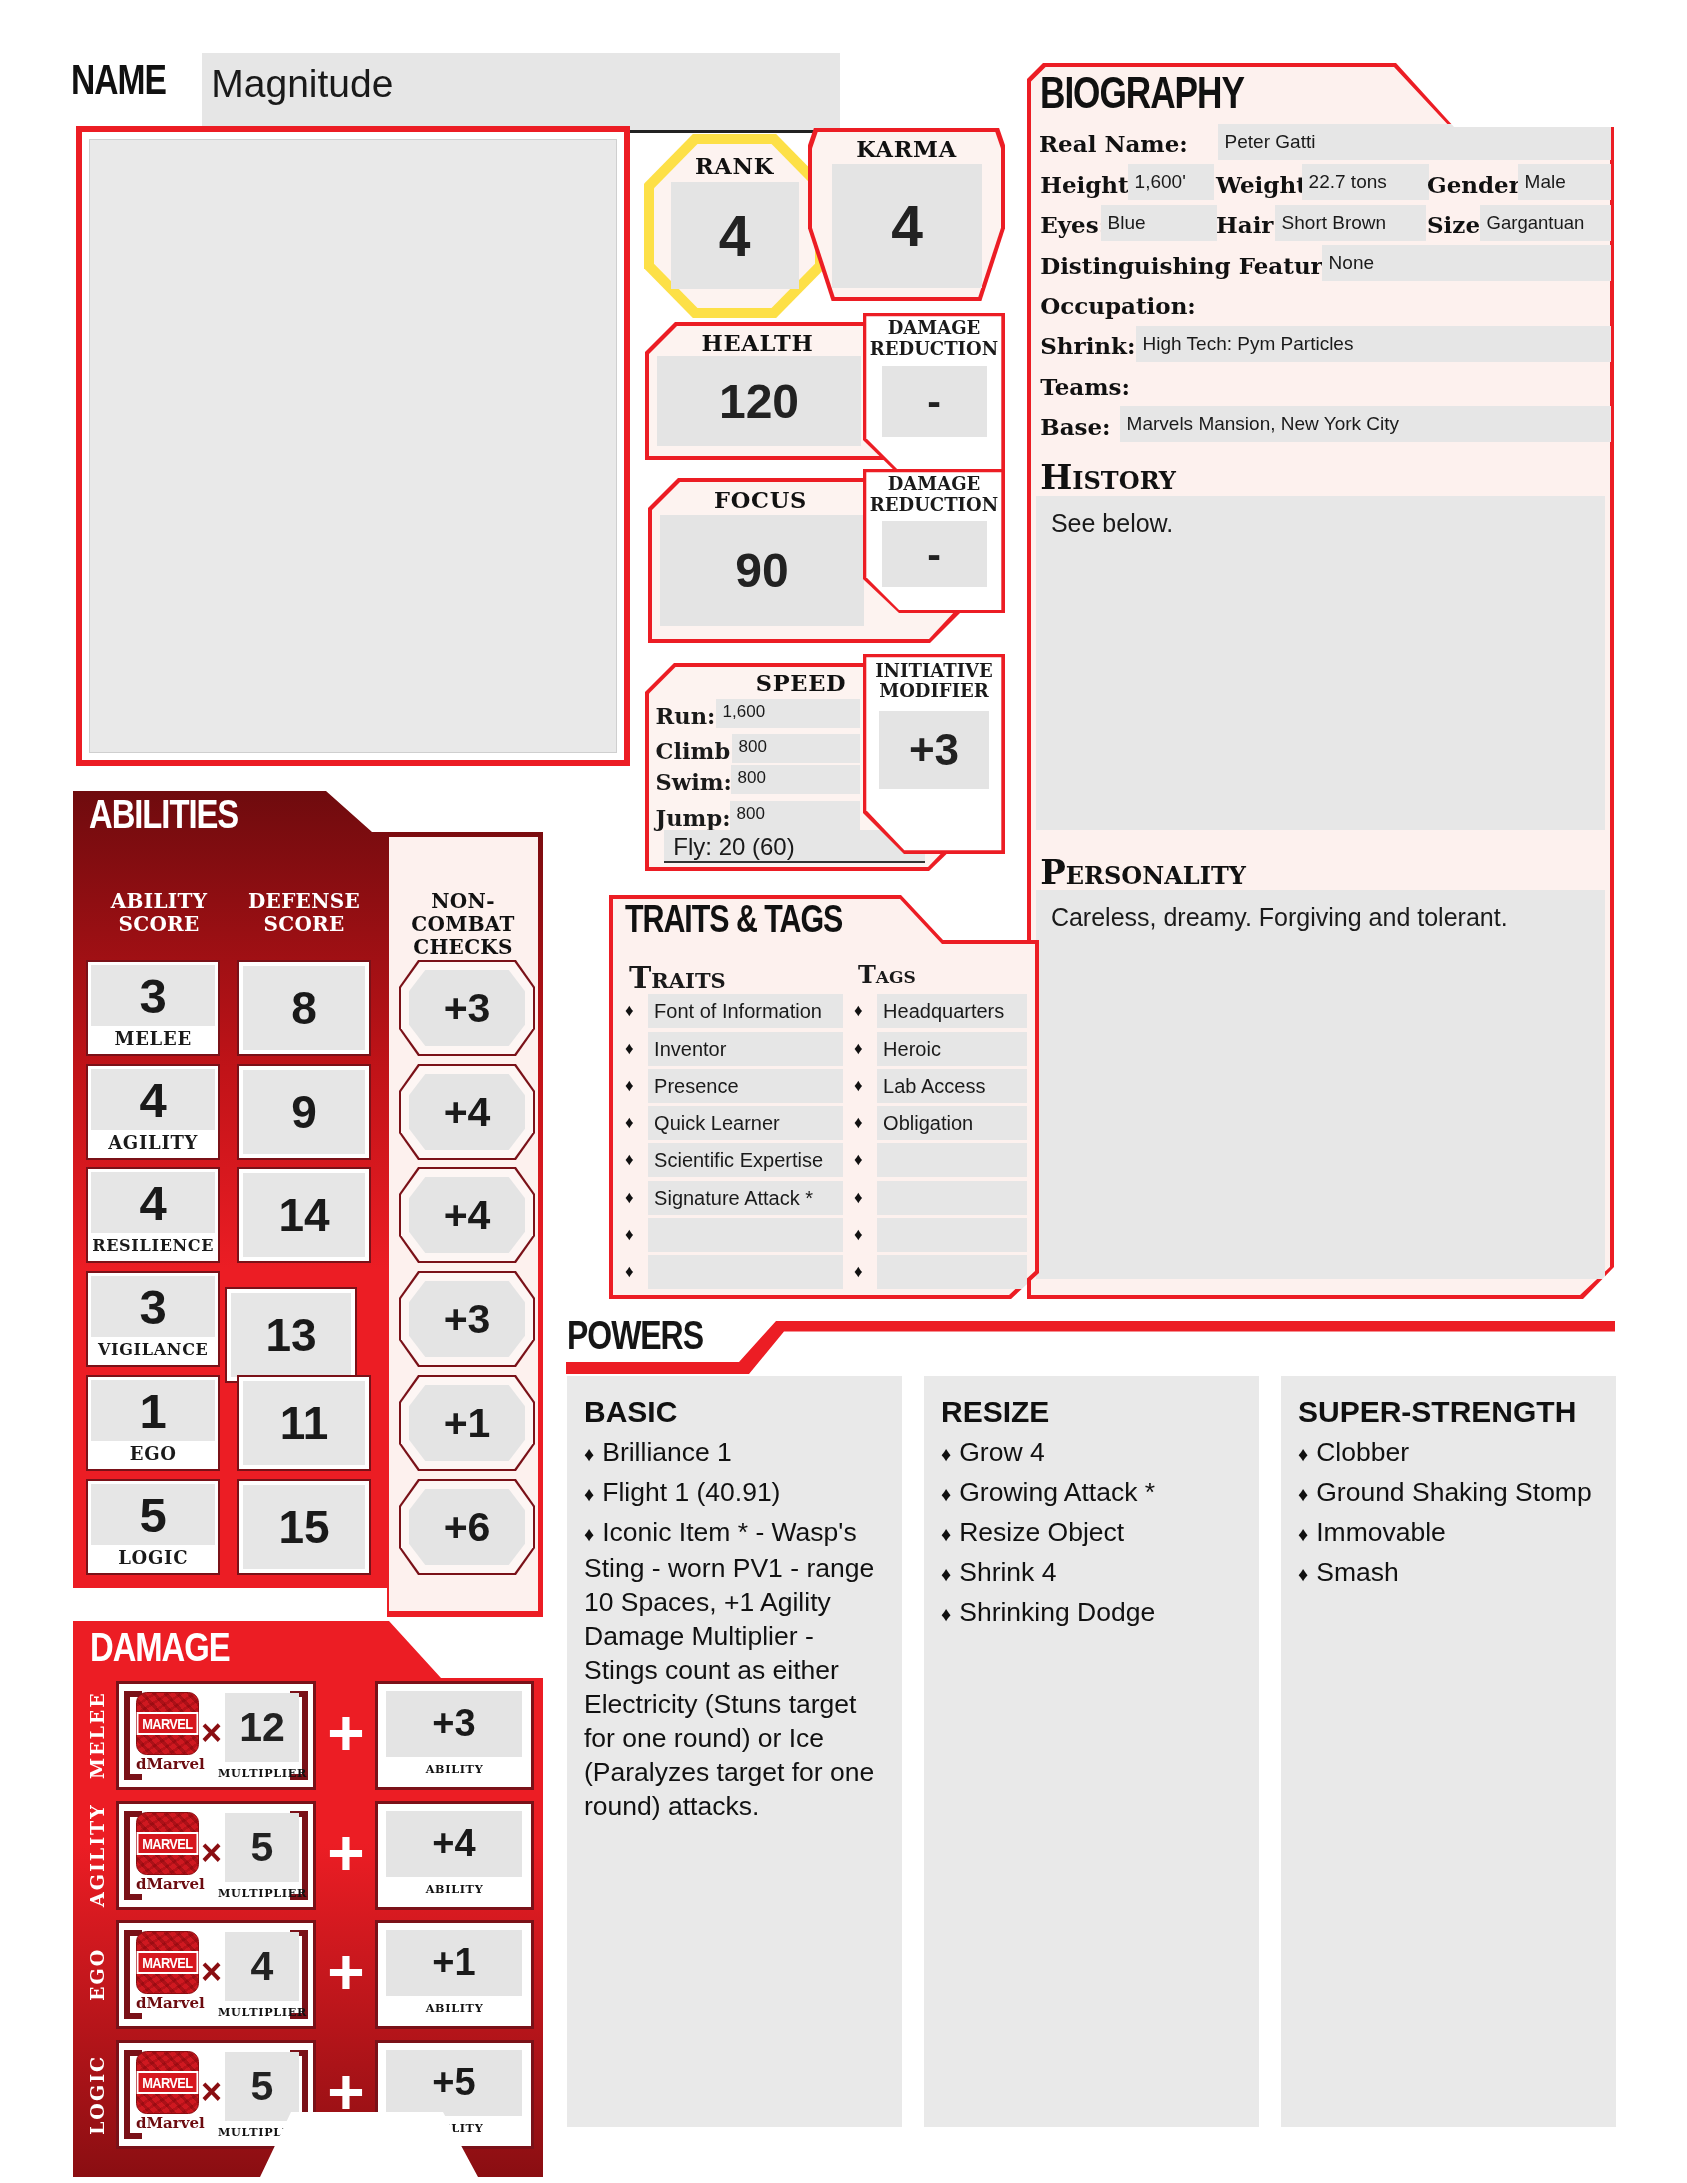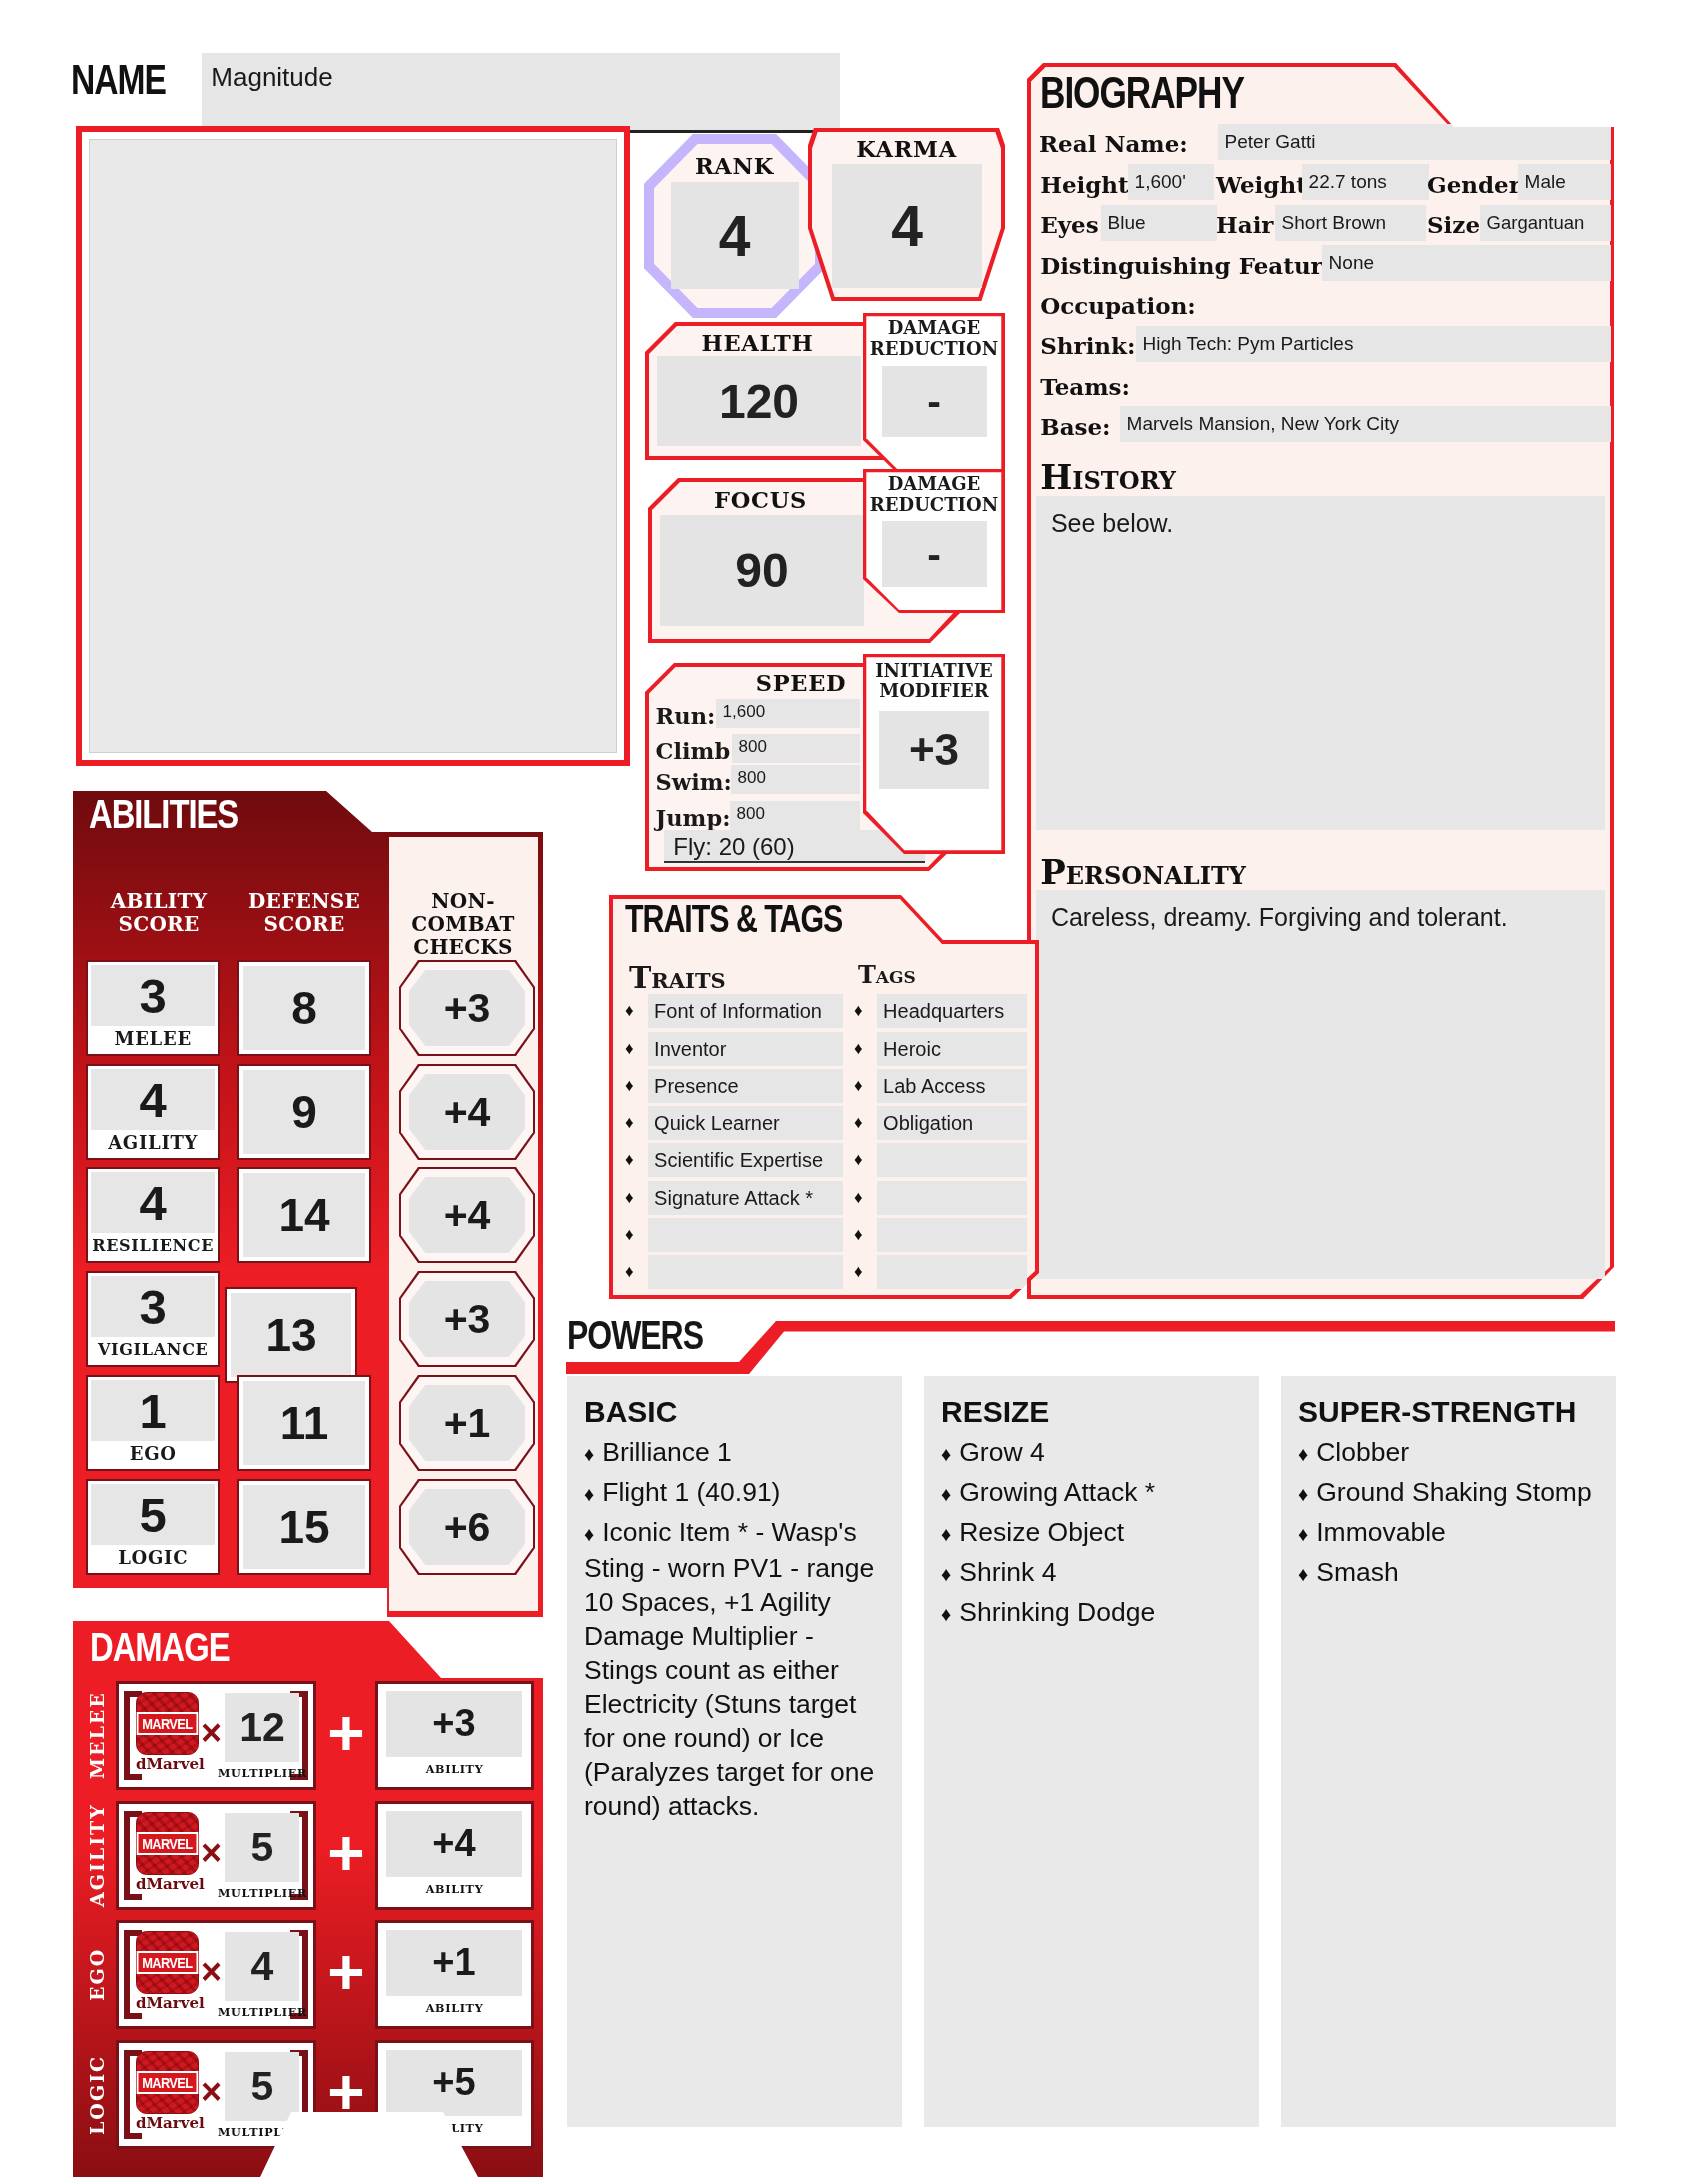--- a/index.html
+++ b/index.html
@@ -9,21 +9,21 @@
   .ctr{display:flex;align-items:center;justify-content:center;}
   .slab{font-family:"DejaVu Serif",serif;font-weight:700;}
   .cond{font-family:"Liberation Sans",sans-serif;font-weight:900;letter-spacing:-1.3px;
         display:inline-block;transform:scaleX(.8);transform-origin:0 60%;white-space:nowrap;}
   .graybox{background:#e6e6e6;}
   .shadow{filter:drop-shadow(2px 2.6px 2px rgba(0,0,0,.18));}
   .smallcaps{font-variant:small-caps;}
   
   #name-label{left:71px;top:56px;font-size:42px;color:#111;}
   #name-box{left:202px;top:53px;width:638px;height:77px;background:#e6e6e6;border-bottom:3.3px solid #222;}
-  #name-value{font-size:26px;padding:9.3px 0 0 9.3px;}
+  #name-value{font-size:39px;padding:9.3px 0 0 9.3px;}
   
   #portrait{left:76px;top:126px;width:554px;height:640px;background:#ec1d24;padding:6px;box-sizing:border-box;}
   #portrait-inner{width:100%;height:100%;background:#fff;padding:7.3px;box-sizing:border-box;}
   #portrait-img{width:100%;height:100%;background:#e9e9e9;border:0.7px solid #cfcfcf;box-sizing:border-box;}
   
   .oct{clip-path:polygon(27% 0,73% 0,100% 27%,100% 73%,73% 100%,27% 100%,0 73%,0 27%);}
   .oct-w{clip-path:polygon(14% 0,86% 0,100% 28%,100% 72%,86% 100%,14% 100%,0 72%,0 28%);}
   .stat-label{font-size:22.5px;color:#111;text-align:center;letter-spacing:0.7px;}
   .bignum{font-weight:700;color:#222;}
   
@@ -75,21 +75,21 @@
 <div class="p" id="name-box">
   <div id="name-value">Magnitude</div>
 </div>
 
 <div class="p" id="portrait">
   <div id="portrait-inner">
       <div id="portrait-img"></div>
     </div>
 </div>
 
-<div class="p oct shadow" style="left:644px;top:134px;width:181px;height:184px;background:#c4b5fd;">
+<div class="p oct shadow" style="left:644px;top:134px;width:181px;height:184px;background:#fde047;">
   <div class="p oct" style="inset:10px;background:#fdf3f0;"></div>
   <div class="p stat-label slab" style="left:0;right:0;top:18.5px;">RANK</div>
   <div class="p ctr bignum" style="left:26.5px;top:48px;width:128px;height:107px;background:#e4e4e4;font-size:57px;">4</div>
 </div>
 
 <div class="p shadow" style="left:808px;top:128px;width:197px;height:173px;background:#ec1d24;
      clip-path:polygon(3% 0,97% 0,100% 10%,100% 58%,88% 100%,12% 100%,0 58%,0 10%);">
   <div class="p" style="inset:4px;background:#fdf3f0;clip-path:polygon(3% 0,97% 0,100% 10%,100% 58%,88% 100%,12% 100%,0 58%,0 10%);"></div>
   <div class="p stat-label slab" style="left:0;right:0;top:8px;">KARMA</div>
   <div class="p ctr bignum" style="left:24px;top:36px;width:150px;height:124px;background:#e4e4e4;font-size:57px;">4</div>

